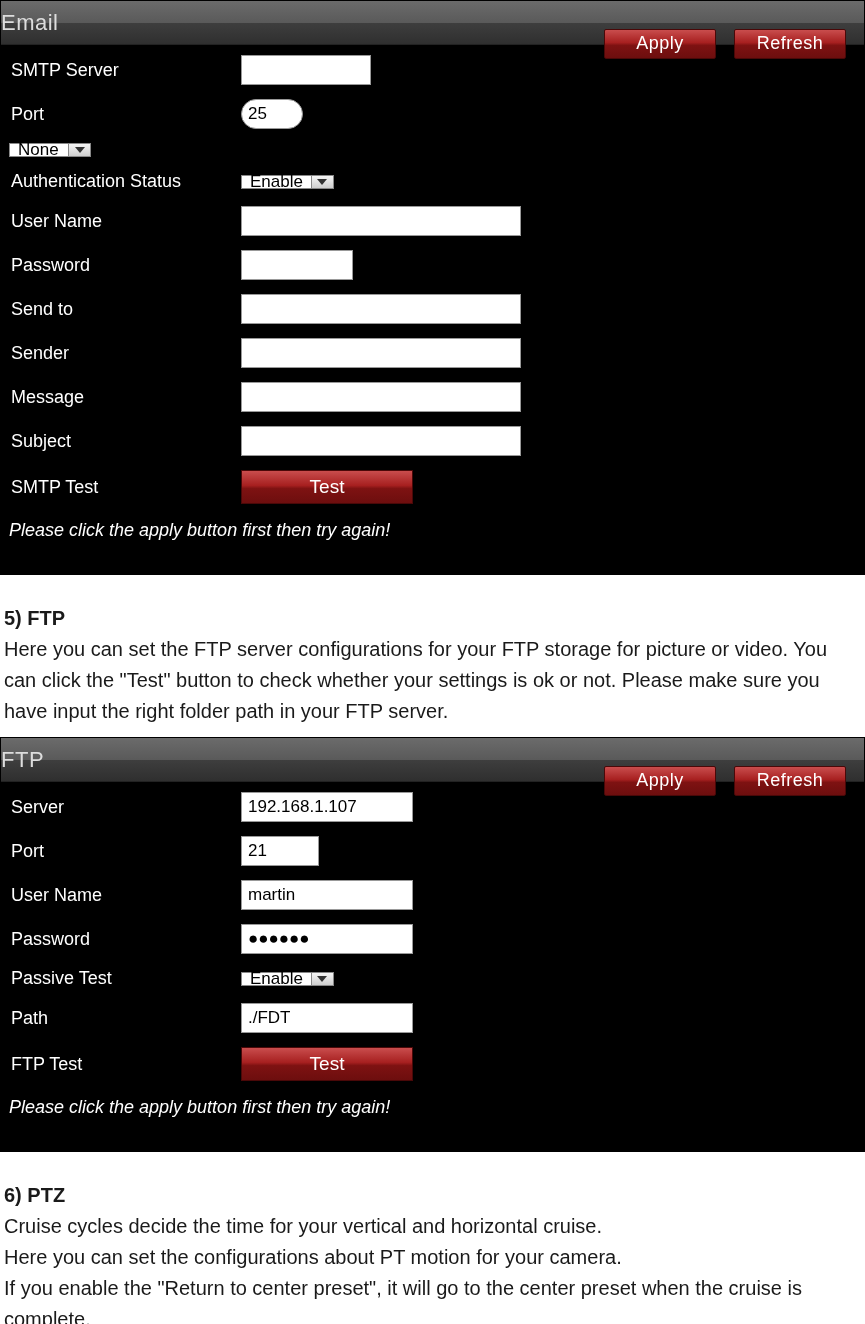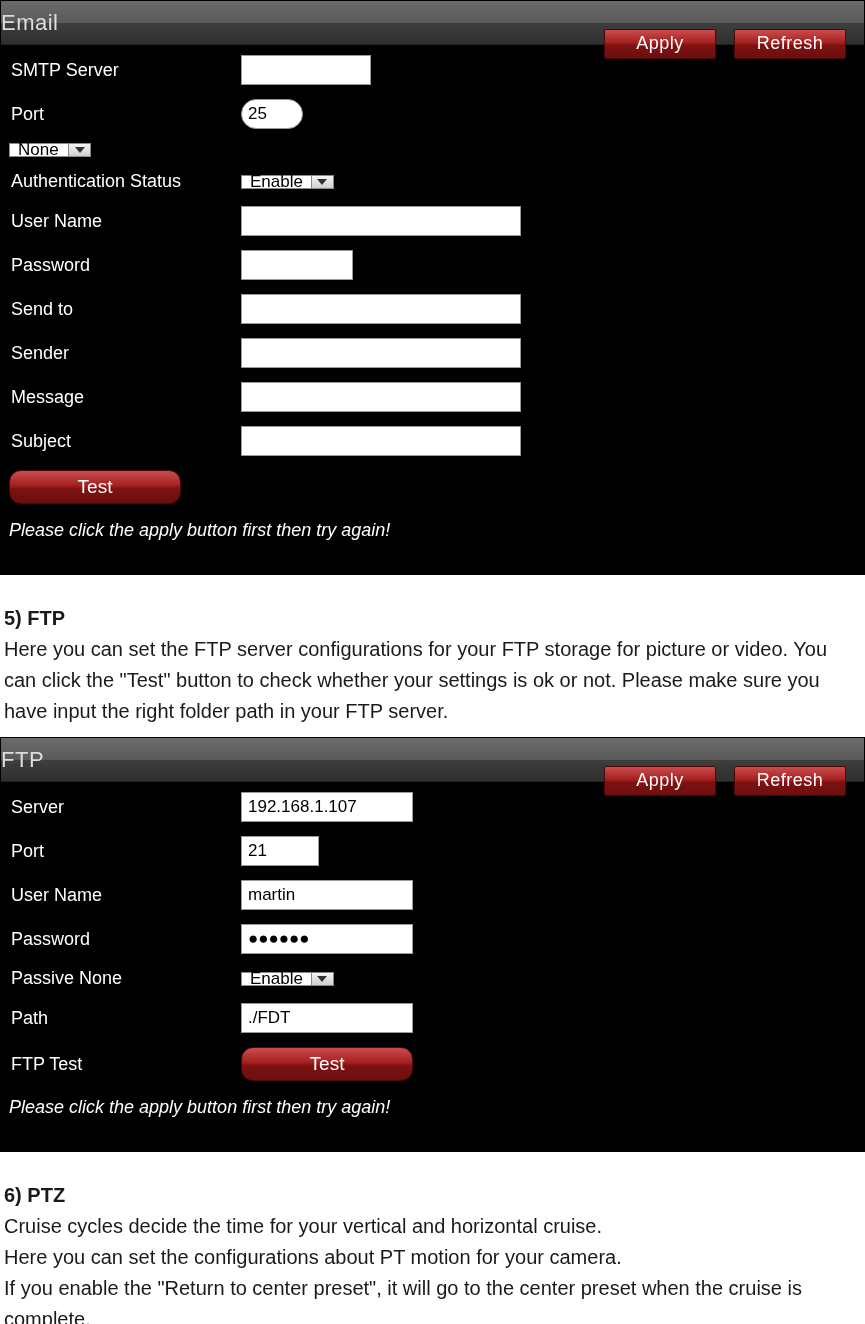--- a/index.html
+++ b/index.html
@@ -107,21 +107,21 @@
     height: 34px;
     width: 172px;
     background: linear-gradient(to bottom, #c94d4d 0%, #a72020 45%, #7e1212 55%, #6d0e0e 100%);
     border: 1px solid #4a0808;
     color: #fff;
     font-size: 19px;
     cursor: pointer;
     display: flex;
     align-items: center;
     justify-content: center;
-    border-radius: 12px;
+    border-radius: 0;
   }
   .hint-row {
     color: #fff;
     font-size: 18px;
     font-style: italic;
     text-align: left;
     padding: 2px 0 4px 0;
   }
   .doc-section {
     padding: 28px 4px 10px 4px;
@@ -197,20 +197,21 @@
       <div class="form-label">Message</div>
       <input class="txt-input w-long" value="" style="">
     </div>
 
     <div class="form-row">
       <div class="form-label">Subject</div>
       <input class="txt-input w-long" value="" style="">
     </div>
 
     <div class="form-row">
+      <div class="form-label">SMTP Test</div>
       <div class="test-btn">Test</div>
     </div>
 
     <div class="hint-row">Please click the apply button first then try again!</div>
   </div>
 </div>
 
 <div class="doc-section">
   <div class="doc-heading">5) FTP</div>
   <div>Here you can set the FTP server configurations for your FTP storage for picture or video. You can click the "Test" button to check whether your settings is ok or not. Please make sure you have input the right folder path in your FTP server.</div>
@@ -238,21 +239,21 @@
       <div class="form-label">User Name</div>
       <input class="txt-input w-ftp" value="martin" style="">
     </div>
 
     <div class="form-row">
       <div class="form-label">Password</div>
       <input class="txt-input w-ftp" value="●●●●●●" style="">
     </div>
 
     <div class="form-row">
-      <div class="form-label">Passive None</div>
+      <div class="form-label">Passive Test</div>
       <div class="sel-wrap">
         <span class="sel-value">Enable</span>
         <span class="sel-btn">
           <span class="caret-down-icon"></span>
         </span>
       </div>
     </div>
 
     <div class="form-row">
       <div class="form-label">Path</div>

